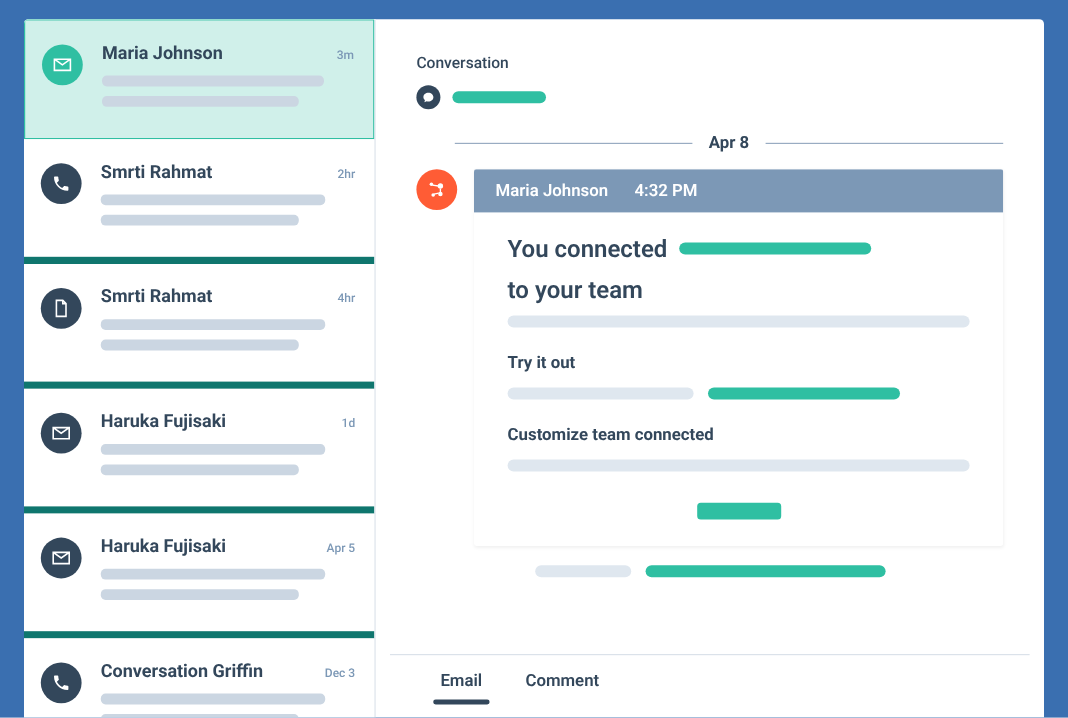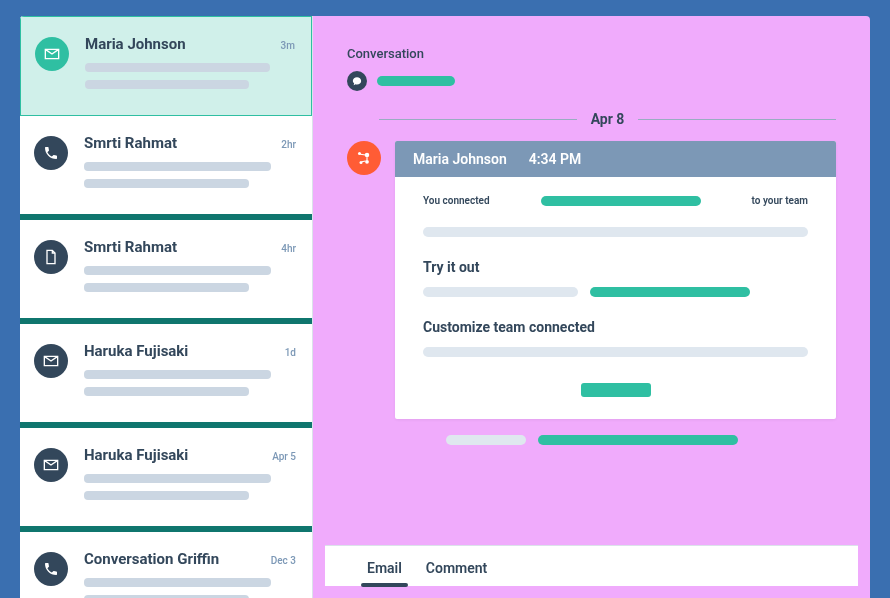--- a/index.html
+++ b/index.html
@@ -7,21 +7,21 @@
     font-family: -apple-system, BlinkMacSystemFont, "Segoe UI", Roboto, Arial, sans-serif;
     background: #3a6fb0;
     width: 890px;
     height: 598px;
     overflow: hidden;
     position: relative;
   }
   .app {
     position: absolute;
     top: 16px; left: 20px; right: 20px; bottom: 0;
-    background: #f0abfc;
+    background: #ffffff;
     display: flex;
     border-radius: 4px 4px 0 0;
     overflow: hidden;
   }
   
   .list {
     width: 293px;
     background: #fff;
     border-right: 1px solid #dbe2ea;
     overflow-y: hidden;
@@ -104,21 +104,21 @@
     overflow:hidden;
   }
   .msg-card-header {
     background:#7c98b6;
     color:#fff;
     padding: 10px 18px;
     display:flex; gap: 22px;
     font-size: 14px; font-weight:600;
   }
   .msg-card-body { padding: 18px 28px 22px 28px; }
-  .section-row { display:flex; align-items:center; gap:10px; font-size:10px; color:#33475b; font-weight:600; margin-bottom:21px; flex-wrap:wrap;justify-content:space-between;}
+  .section-row { display:flex; align-items:center; gap:10px; font-size:20px; color:#33475b; font-weight:600; margin-bottom:10px; flex-wrap:wrap;}
   .bar { height:10px; border-radius:5px; }
   .bar.teal { background:#2fbfa2; }
   .bar.grey { background:#dfe7ef; }
   .full-grey { width:100%; height:10px; background:#dfe7ef; border-radius:5px; margin-bottom:22px; }
   .section-title { font-size:14px; font-weight:700; color:#33475b; margin-bottom:12px; }
   .two-bars { display:flex; gap:12px; margin-bottom:22px; }
   .center-pill { display:flex; justify-content:center; }
   .pill { height:14px; width:70px; background:#2fbfa2; border-radius:3px; }
 
   .below-card {
@@ -126,21 +126,21 @@
     padding: 16px 22px 0 22px;
   }
 
   
   .composer {
     margin-top: auto;
     background:#fff;
     border-top:1px solid #dbe2ea;
     padding: 14px 22px 0 22px;
   }
-  .tabs { display:flex; gap:24px; padding-left: 20px;}
+  .tabs { display:flex; gap:36px; padding-left: 20px;}
   .tab { font-size:14px; font-weight:600; color:#33475b; padding-bottom:10px; cursor:pointer; position:relative;}
   .tab.active::after {
     content:""; position:absolute; left:-6px; right:-6px; bottom:-1px; height:4px; background:#33475b; border-radius:2px;
   }
 </style>
 </head>
 <body>
 
 <div class="app">
 
@@ -271,21 +271,21 @@
             <circle cx="16" cy="8" r="3"></circle>
             <circle cx="6" cy="6" r="2"></circle>
             <circle cx="8" cy="18" r="2"></circle>
             <circle cx="16" cy="17" r="2.5"></circle>
             <path d="M7 7l7 1M9 17l5-1M16 11v4" stroke="#fff" stroke-width="1.5" fill="none"></path>
           </svg>
       </div>
       <div class="msg-card">
         <div class="msg-card-header">
           <span>Maria Johnson</span>
-          <span>4:34 PM</span>
+          <span>4:32 PM</span>
         </div>
         <div class="msg-card-body">
           <div class="section-row">
             <span>You connected</span>
             <span class="bar teal" style="width:160px"></span>
             <span>to your team</span>
           </div>
           <div class="full-grey"></div>
 
           <div class="section-title">Try it out</div>

